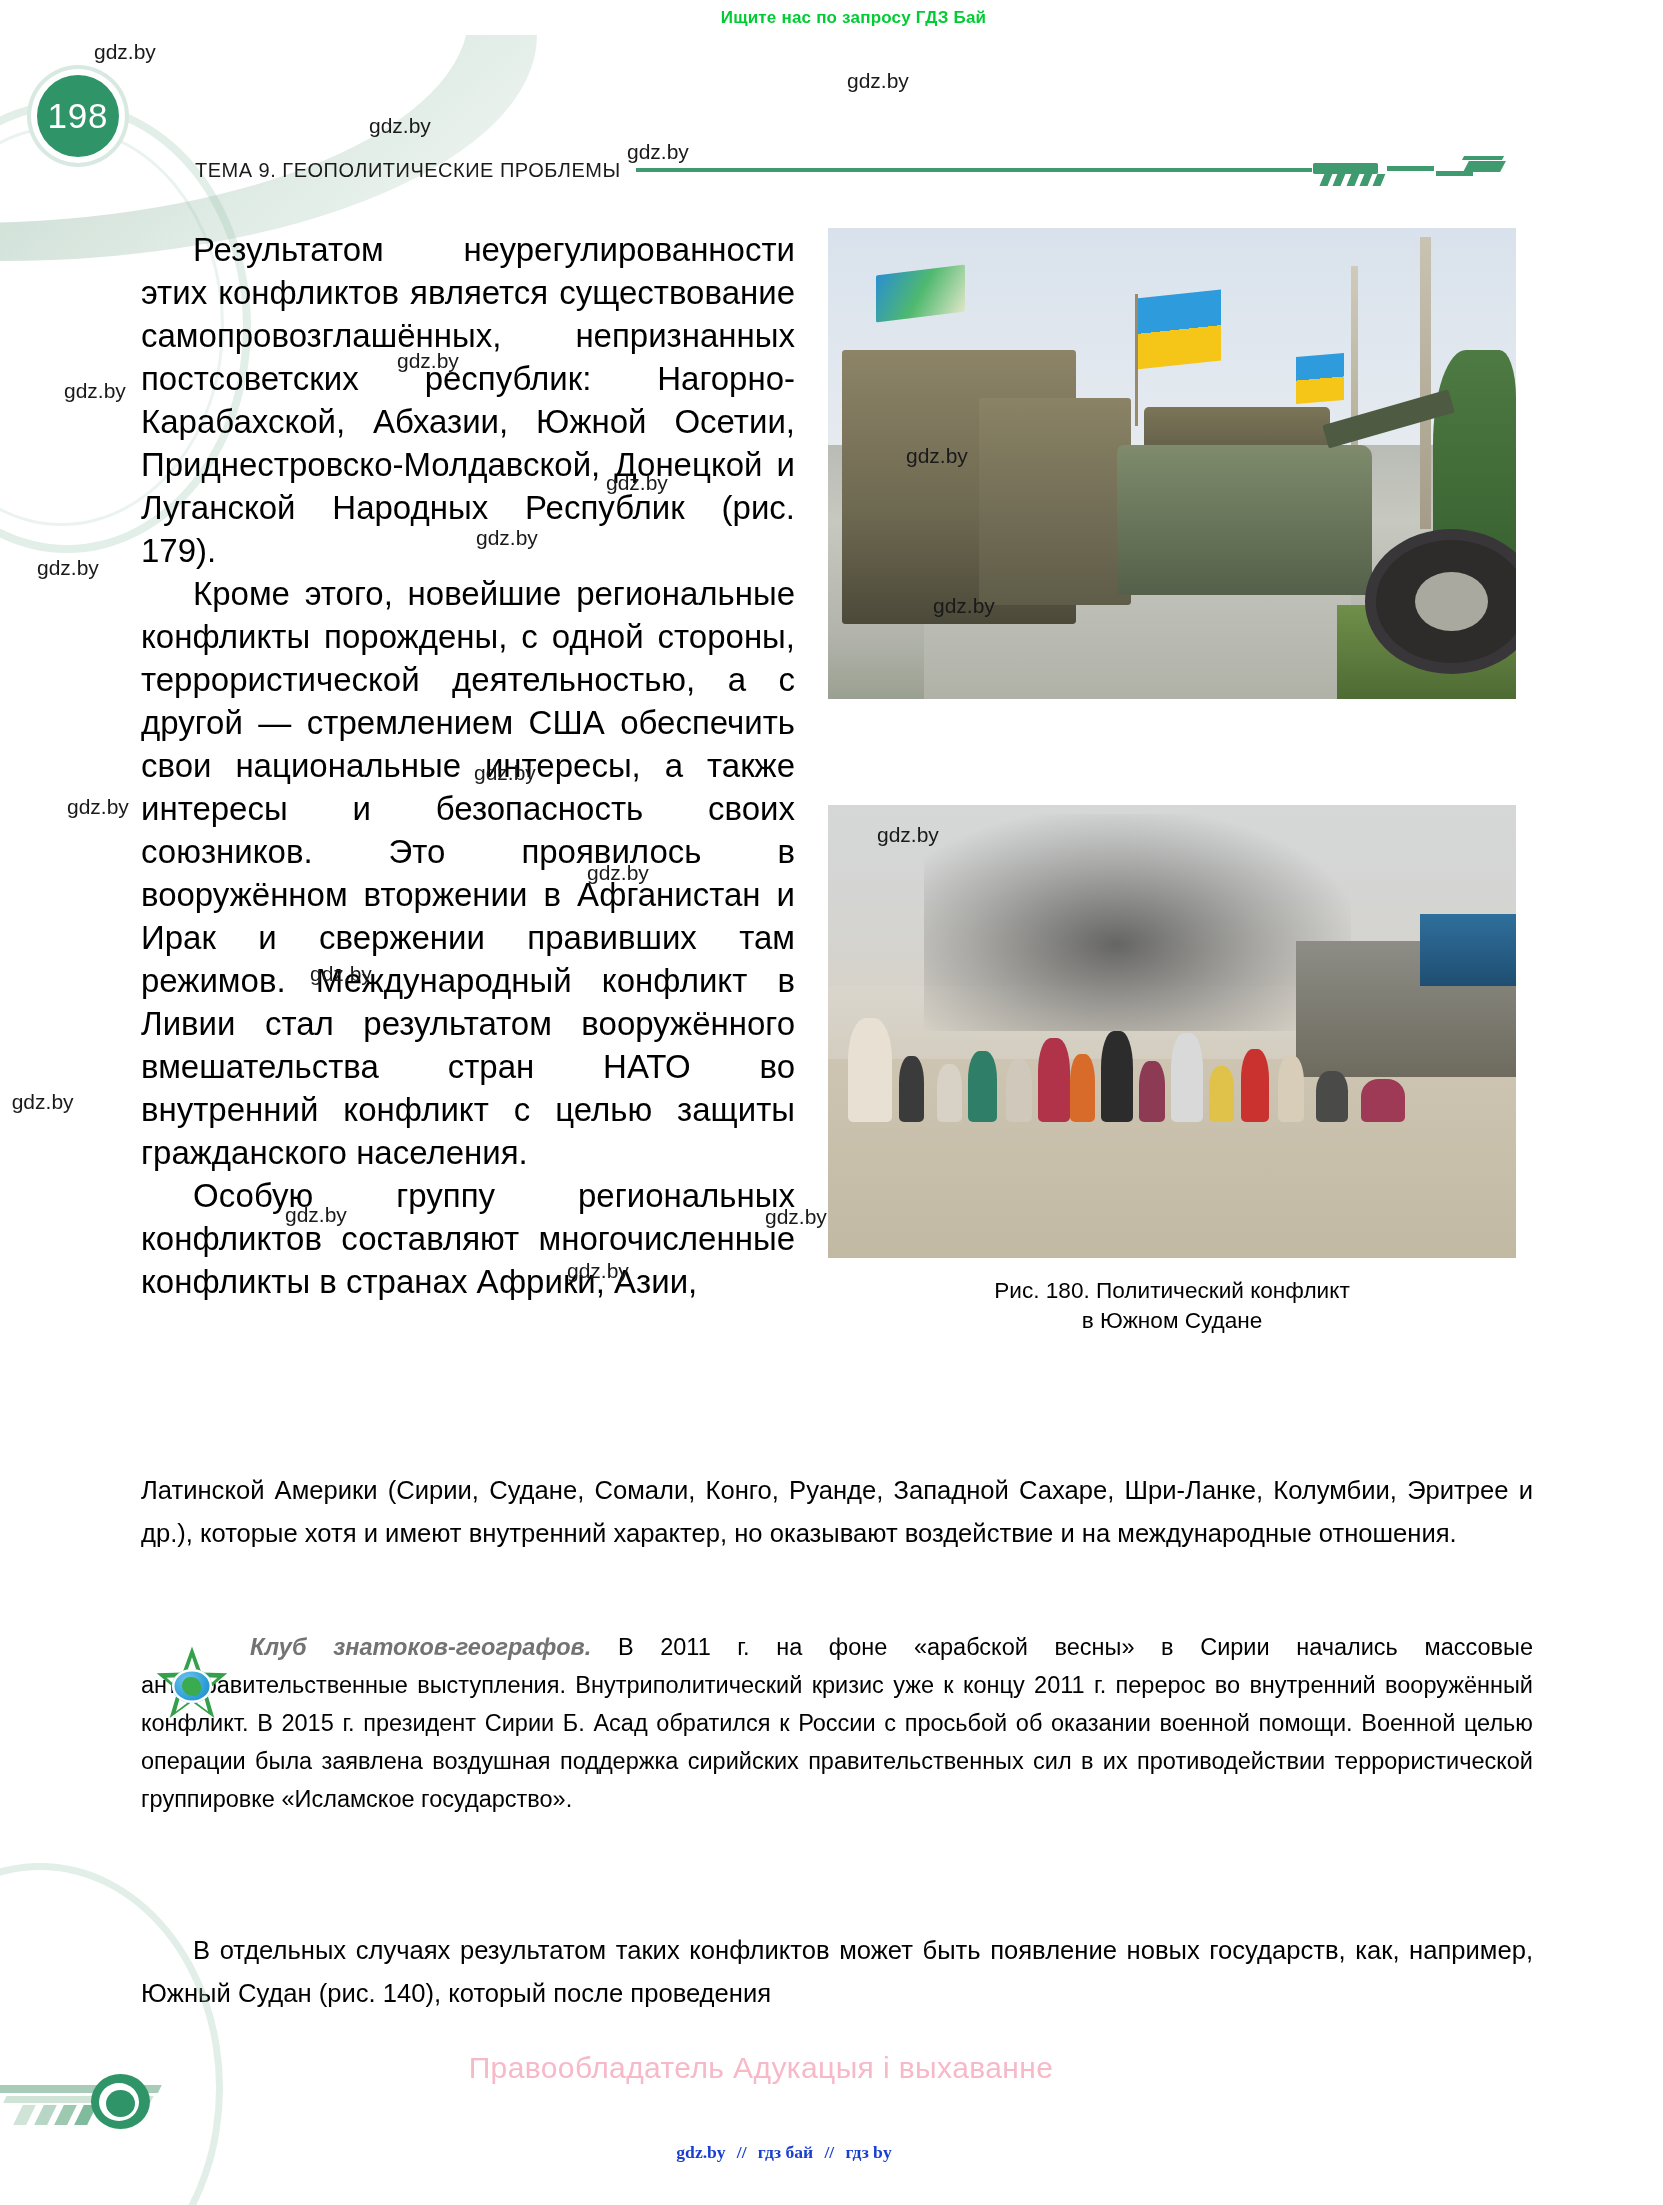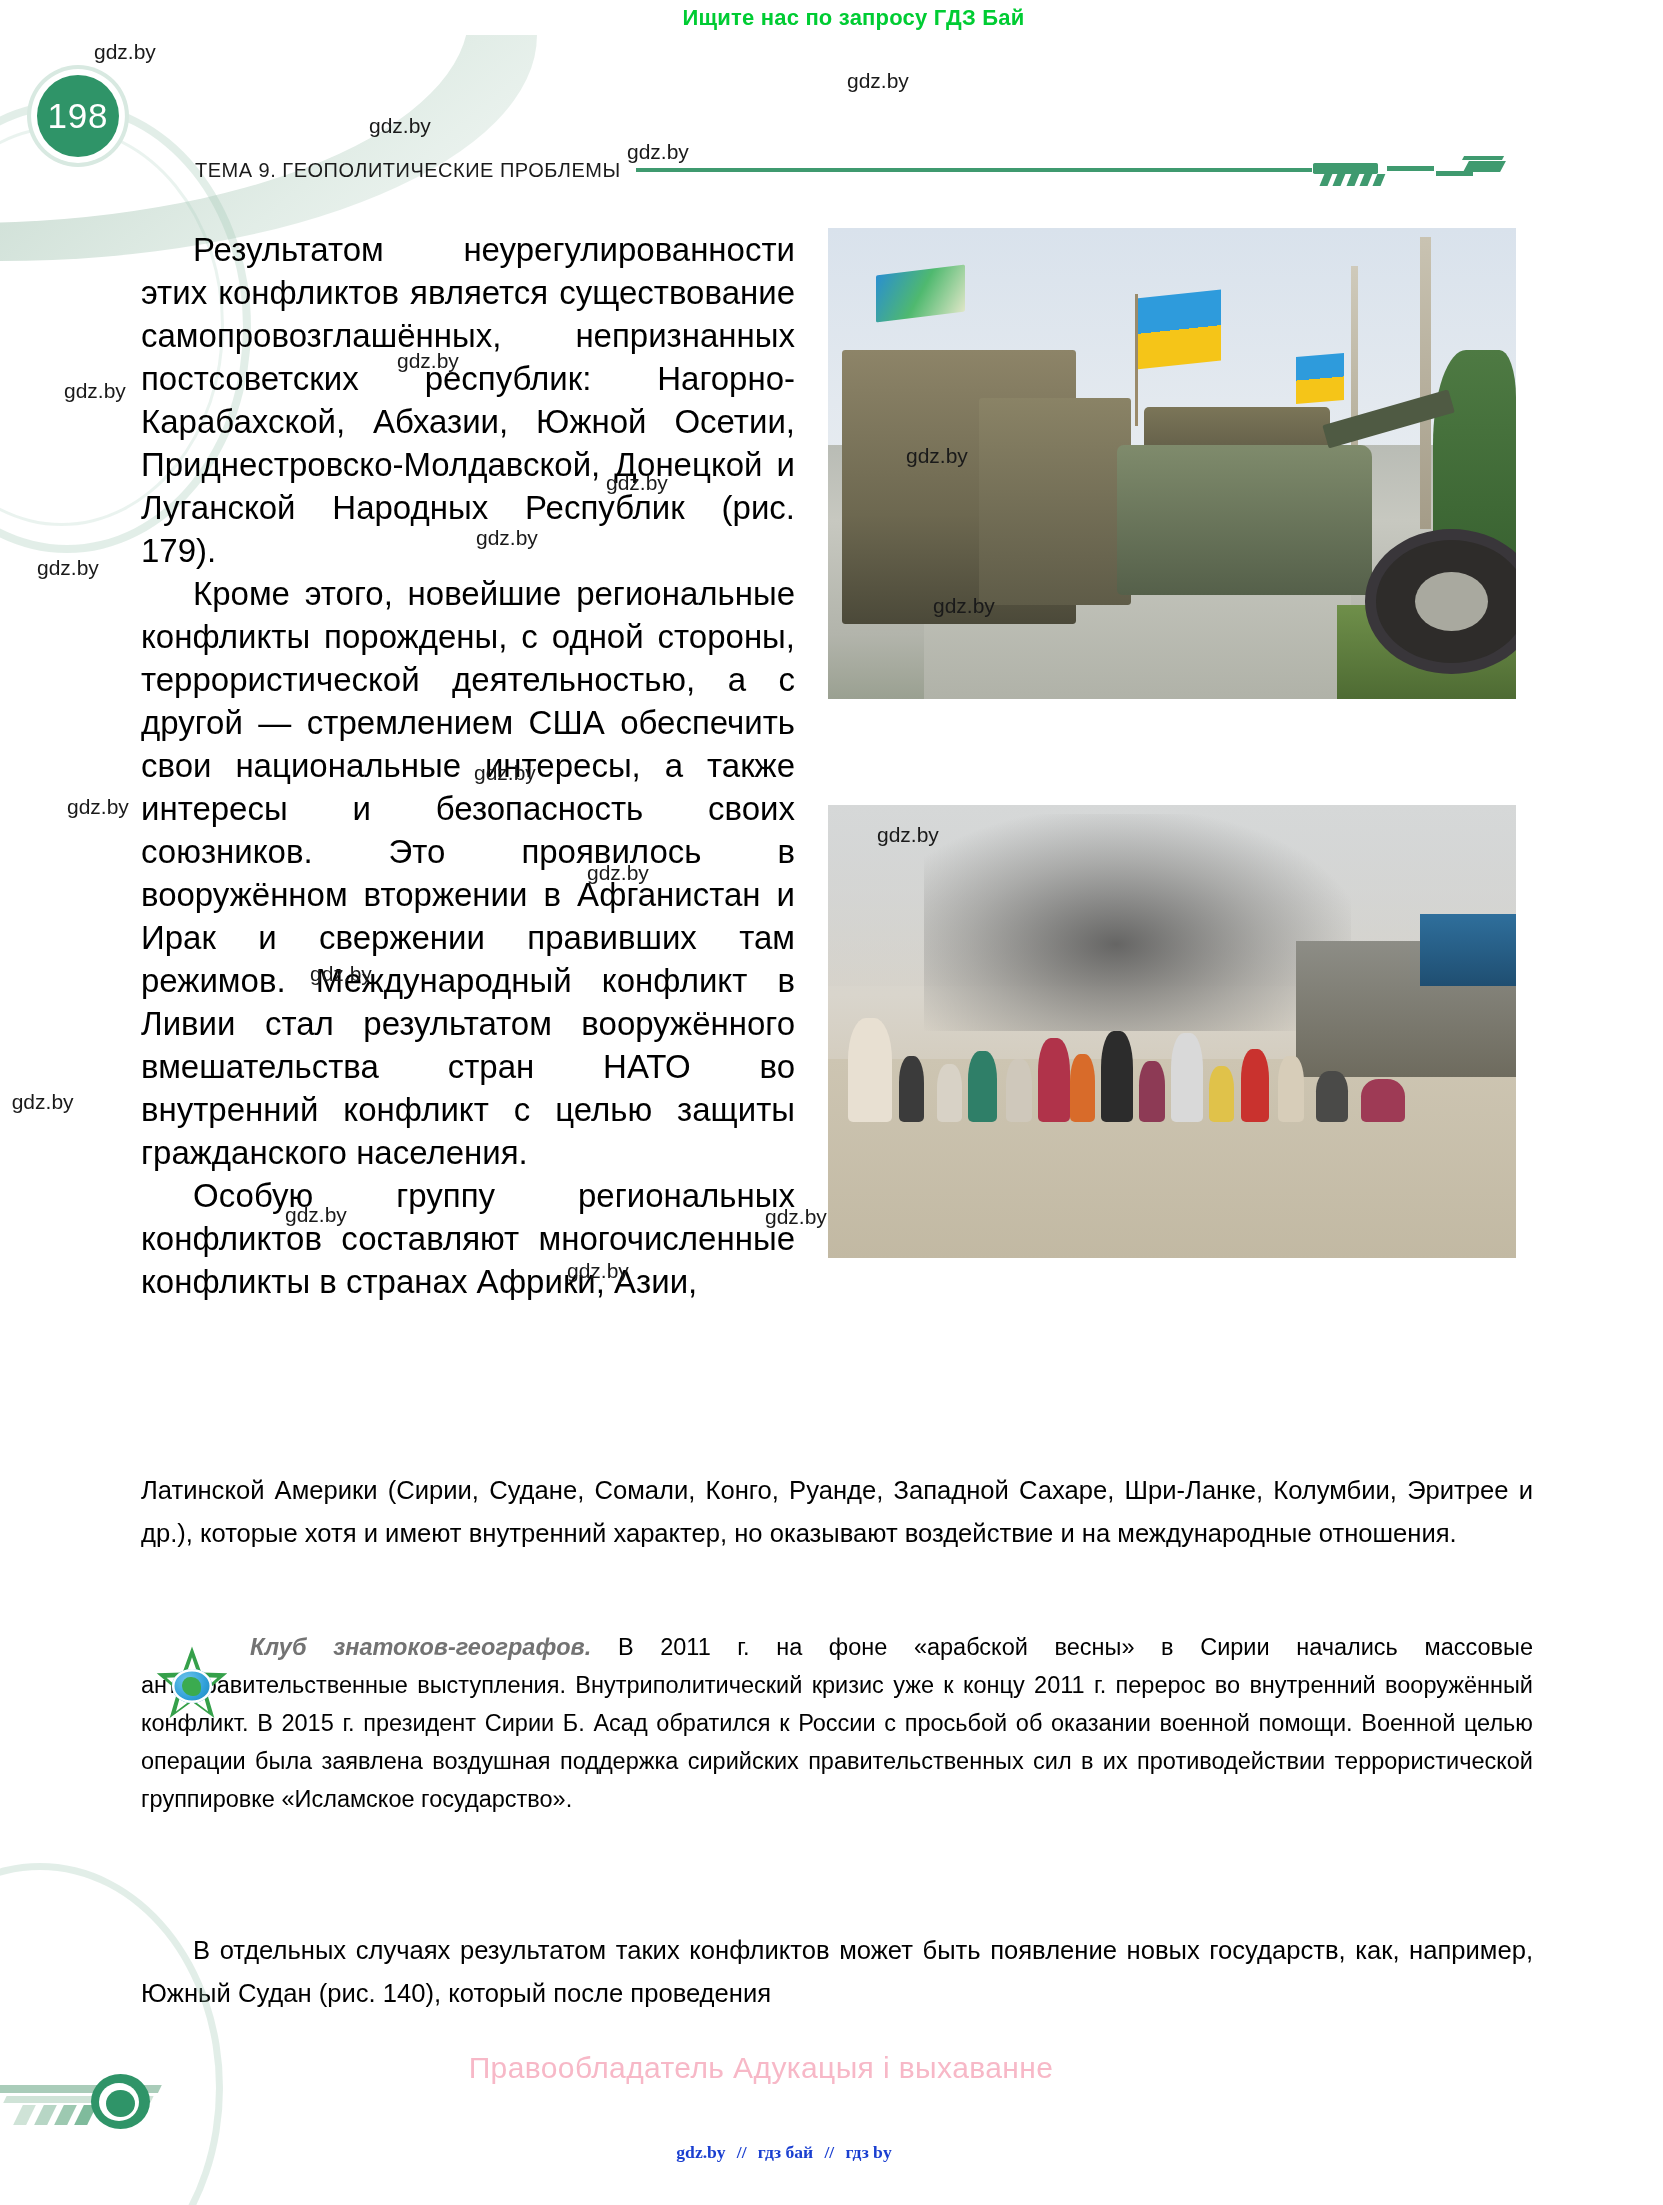--- a/index.html
+++ b/index.html
@@ -26,21 +26,21 @@
     top: 0; left: 0;
     width: 1664px;
     height: 35px;
     display: flex;
     align-items: center;
     justify-content: center;
     background: #ffffff;
   }
   .promo-text {
     color: #00cc33;
-    font-size: 22px;
+    font-size: 17px;
     font-weight: bold;
     letter-spacing: 0.2px;
     font-family: "Liberation Sans", sans-serif;
     margin-left: 43px;
   }
   .corner-edge {
     position: absolute;
     top: 35px;
     left: 0;
     width: 537px;
@@ -452,20 +452,24 @@
         <i class="pz" style="left:41%; width:5%;  height:72%; background:#2c2c2c;"></i>
         <i class="pz" style="left:47%; width:4%;  height:48%; background:#8d3a55;"></i>
         <i class="pz" style="left:52%; width:5%;  height:70%; background:#d9d9d9;"></i>
         <i class="pz" style="left:58%; width:4%;  height:44%; background:#e0c24a;"></i>
         <i class="pz" style="left:63%; width:4.5%;height:58%; background:#c9322e;"></i>
         <i class="pz" style="left:69%; width:4%;  height:52%; background:#d7cdb9;"></i>
         <i class="pz" style="left:75%; width:5%;  height:40%; background:#4a4a48;"></i>
         <i class="pz" style="left:82%; width:7%;  height:34%; background:#9e3a55;"></i>
       </span>
     </div>
+    <div class="fig-cap">
+      <span>Рис. 180. Политический конфликт</span><br>
+      <span>в Южном Судане</span>
+    </div>
   </div>
 
   <div class="full-width-text" style="top:1469px;">
     <p>Латинской Америки (Сирии, Судане, Сомали, Конго, Руанде, Западной Сахаре, Шри-Ланке, Колумбии, Эритрее и др.), которые хотя и имеют внутренний характер, но оказывают воздействие и на международные отношения.</p>
   </div>
 
   <div class="club">
     <div class="club-icon">
       <span class="star"></span>
       <span class="star-in"></span>

